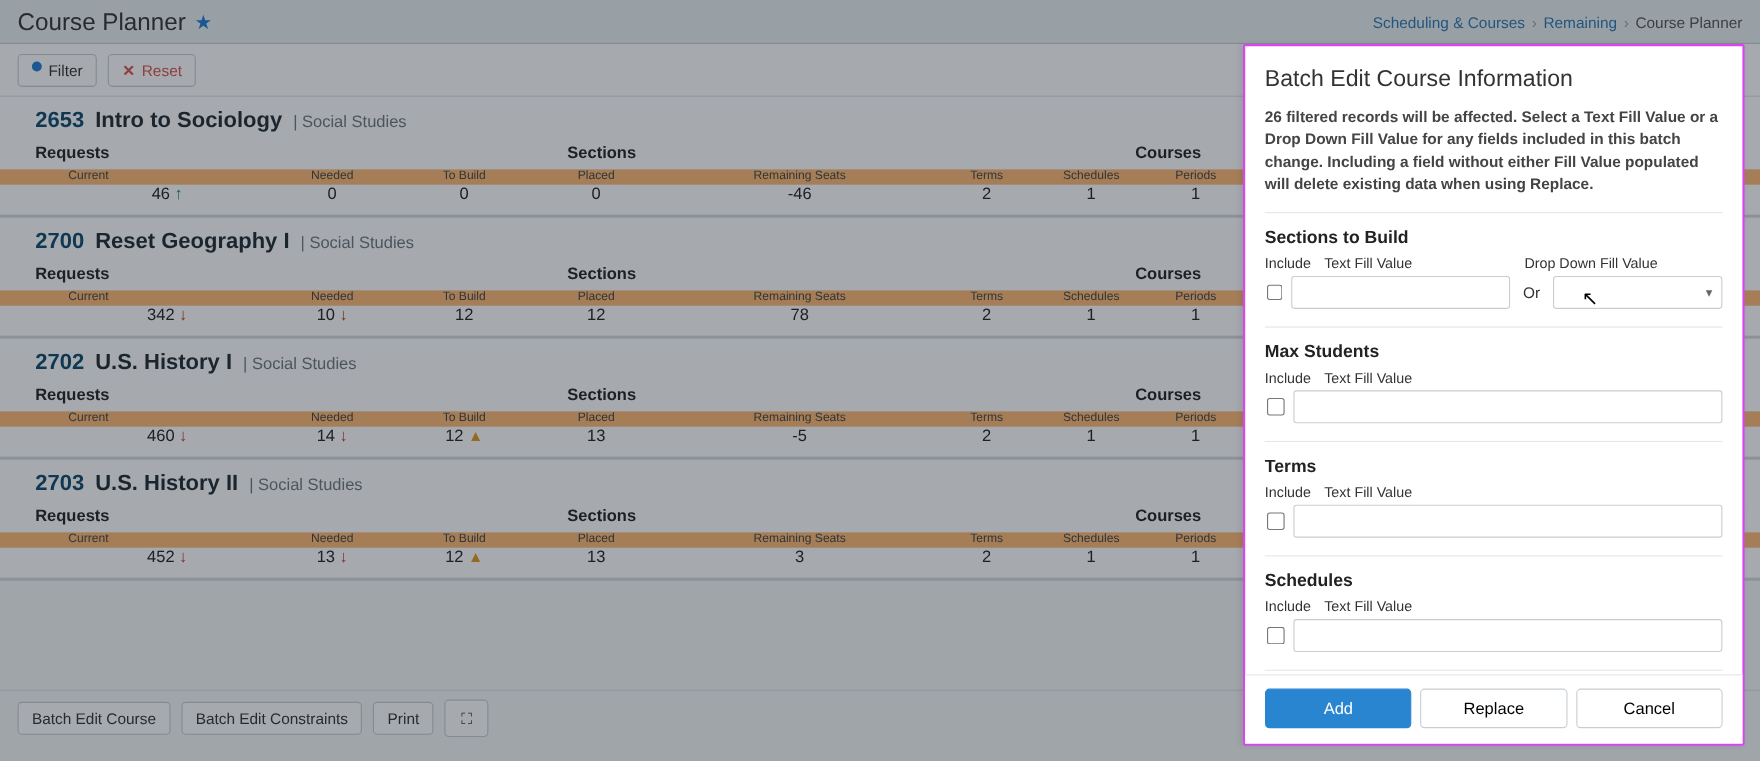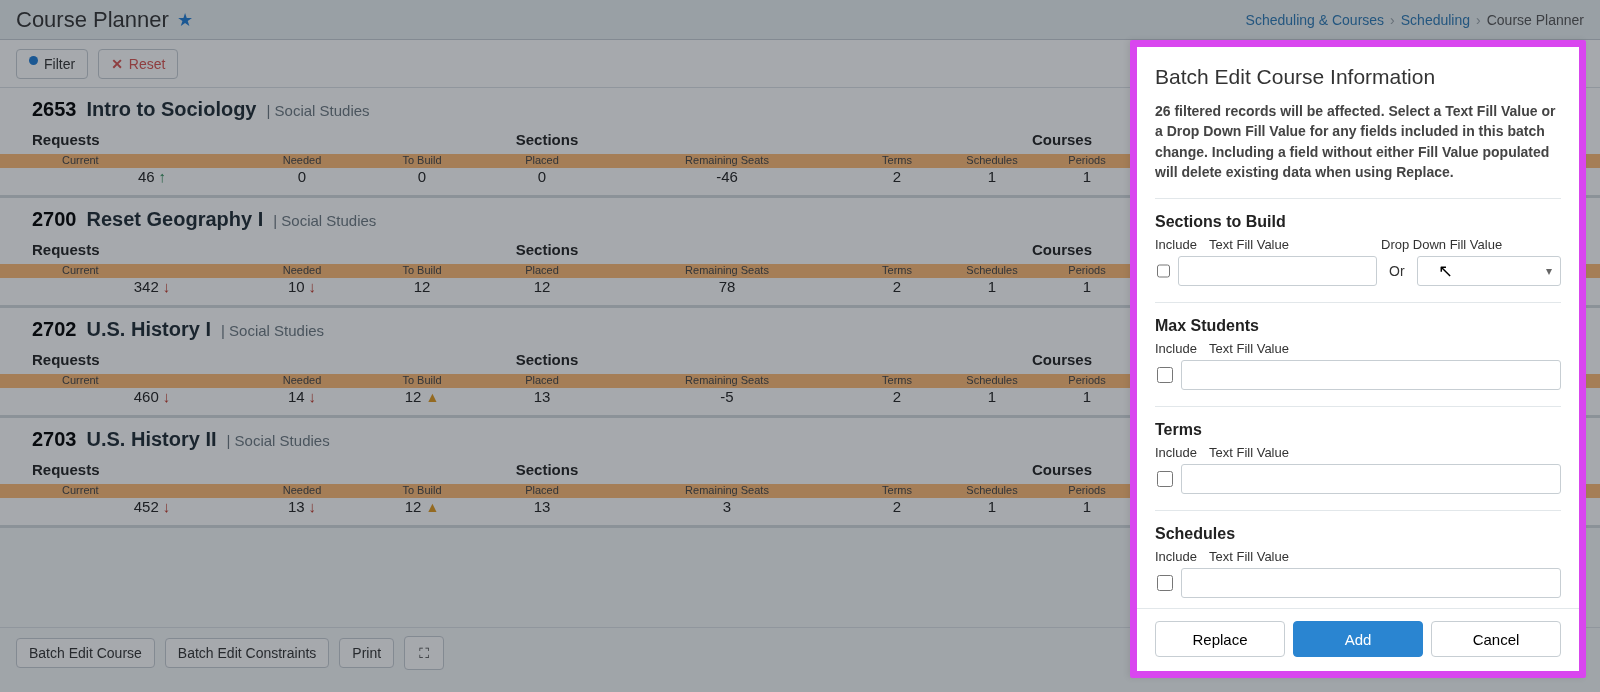--- a/index.html
+++ b/index.html
@@ -18,21 +18,21 @@
 
   .toolbar { height: 48px; display: flex; align-items: center; gap: 10px; padding: 0 16px; background: #fff; border-bottom: 1px solid #dbe1e5; }
   .btn { display: inline-flex; align-items: flex-start; gap: 6px; border: 1px solid #c7ced3; background: #fff; border-radius: 4px; padding: 6px 12px; font-size: 14px; cursor: pointer; color: #333; }
   .btn.filter .dot { width: 9px; height: 9px; border-radius: 50%; background: #1f7cd6; display: inline-block; }
   .btn.reset { color: #d9534f; }
   .btn.reset .x { color: #d9534f; font-weight: bold; }
 
   .list { height: calc(692px - 40px - 48px - 64px); overflow: hidden; }
   .course { border-bottom: 3px solid #d4dade; }
   .course-head { display: flex; align-items: baseline; gap: 10px; padding: 10px 32px 6px; background: #fff; }
-  .course-head .num { font-size: 20px; font-weight: 600; color: #000000; }
+  .course-head .num { font-size: 20px; font-weight: 600; color: #0c4a6e; }
   .course-head .name { font-size: 20px; font-weight: 600; color: #1e2a33; }
   .course-head .dept { color: #6c7880; font-size: 15px; }
 
   .headers, .values { display: flex; padding: 4px 32px 6px; background: #fff; }
   .grp-req { flex: 0 0 210px; text-align: left; }
   .grp-sec { flex: 0 0 610px; text-align: center; }
   .grp-crs { flex: 0 0 420px; text-align: center; }
   .grp-title { font-weight: 600; font-size: 15px; color: #222; }
 
   .cols { display: flex; padding: 0 32px 2px; background: #fdba74; font-size: 11px; color: #444; }
@@ -55,21 +55,21 @@
 
   .bottombar { position: absolute; bottom: 14px; left: 0; right: 0; height: 50px; display: flex; align-items: center; gap: 10px; padding: 0 16px; background: transparent; }
   .bottombar .btn { background: #fff; }
   .expand-btn { width: 40px; height: 34px; display: inline-flex; align-items: center; justify-content: center; }
   .bottombar-line { position: absolute; bottom: 64px; left: 0; right: 0; height: 1px; background: #dbe1e5; }
 
   
   .dim { position: absolute; inset: 0; background: rgba(20, 30, 40, 0.38); }
 
   
-  .panel { position: absolute; top: 40px; right: 14px; bottom: 14px; width: 456px; background: #fff; border: 7px solid #d946ef; border-radius: 2px; display: flex; flex-direction: column; box-shadow: -2px 0 6px rgba(0,0,0,0.08); }
+  .panel { position: absolute; top: 40px; right: 14px; bottom: 14px; width: 456px; background: #fff; border: 2px solid #d946ef; border-radius: 2px; display: flex; flex-direction: column; box-shadow: -2px 0 6px rgba(0,0,0,0.08); }
   .panel-scroll { flex: 1; overflow-y: auto; padding: 18px 18px 8px; }
   .panel h1 { font-size: 21px; font-weight: 400; color: #333; margin-bottom: 12px; }
   .panel p.desc { font-size: 14px; color: #444; line-height: 1.45; margin-bottom: 16px; font-weight: bold; }
 
   .section { border-top: 1px solid #e2e7ea; padding: 14px 0 16px; }
   .section h2 { font-size: 16px; font-weight: 600; color: #222; margin-bottom: 6px; }
   .section .labels { display: flex; gap: 8px; font-size: 13px; color: #333; margin-bottom: 4px; }
   .lbl-include { width: 46px; }
   .lbl-text { flex: 1; }
   .lbl-drop { width: 180px; }
@@ -93,21 +93,21 @@
 <div class="page">
 
   <div class="topbar">
     <div class="title">
       <span>Course Planner</span>
       <span class="star">★</span>
     </div>
     <div class="breadcrumbs">
       <a>Scheduling &amp; Courses</a>
       <span class="sep">›</span>
-      <a>Scheduling</a>
+      <a>Remaining</a>
       <span class="sep">›</span>
       <span class="last">Course Planner</span>
     </div>
   </div>
 
   <div class="toolbar">
     <button class="btn filter">
       <span class="dot"></span>
       <span>Filter</span>
     </button>
@@ -338,19 +338,19 @@
       </div>
     </div>
 
     <div class="section">
       
       
     </div>
   </div>
   </div>
   <div class="panel-actions">
+    <button class="abtn primary">Add</button>
     <button class="abtn">Replace</button>
-    <button class="abtn primary">Add</button>
     <button class="abtn">Cancel</button>
   </div>
 </div>
 
 <div class="cursor">↖</div>
 
 </body></html>

